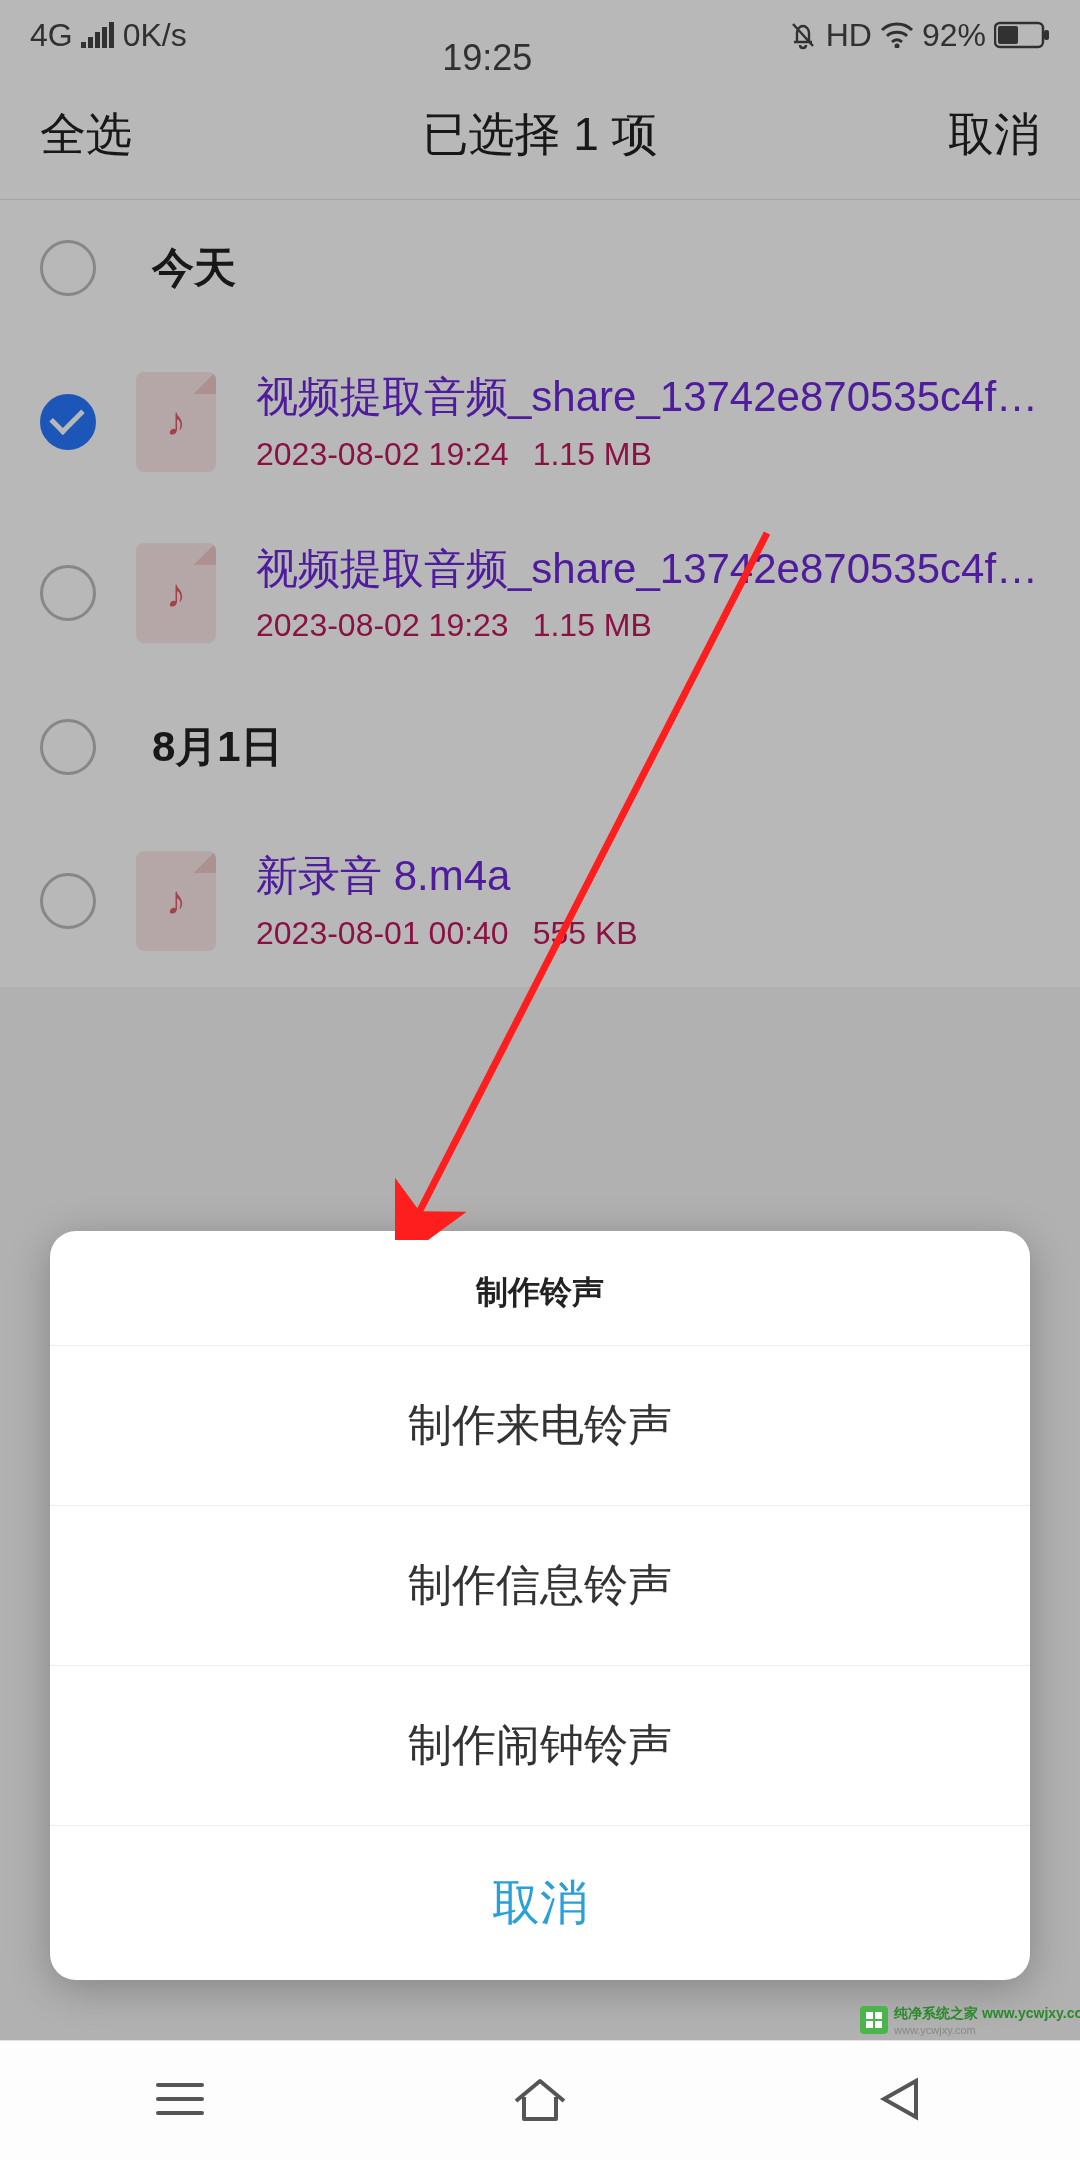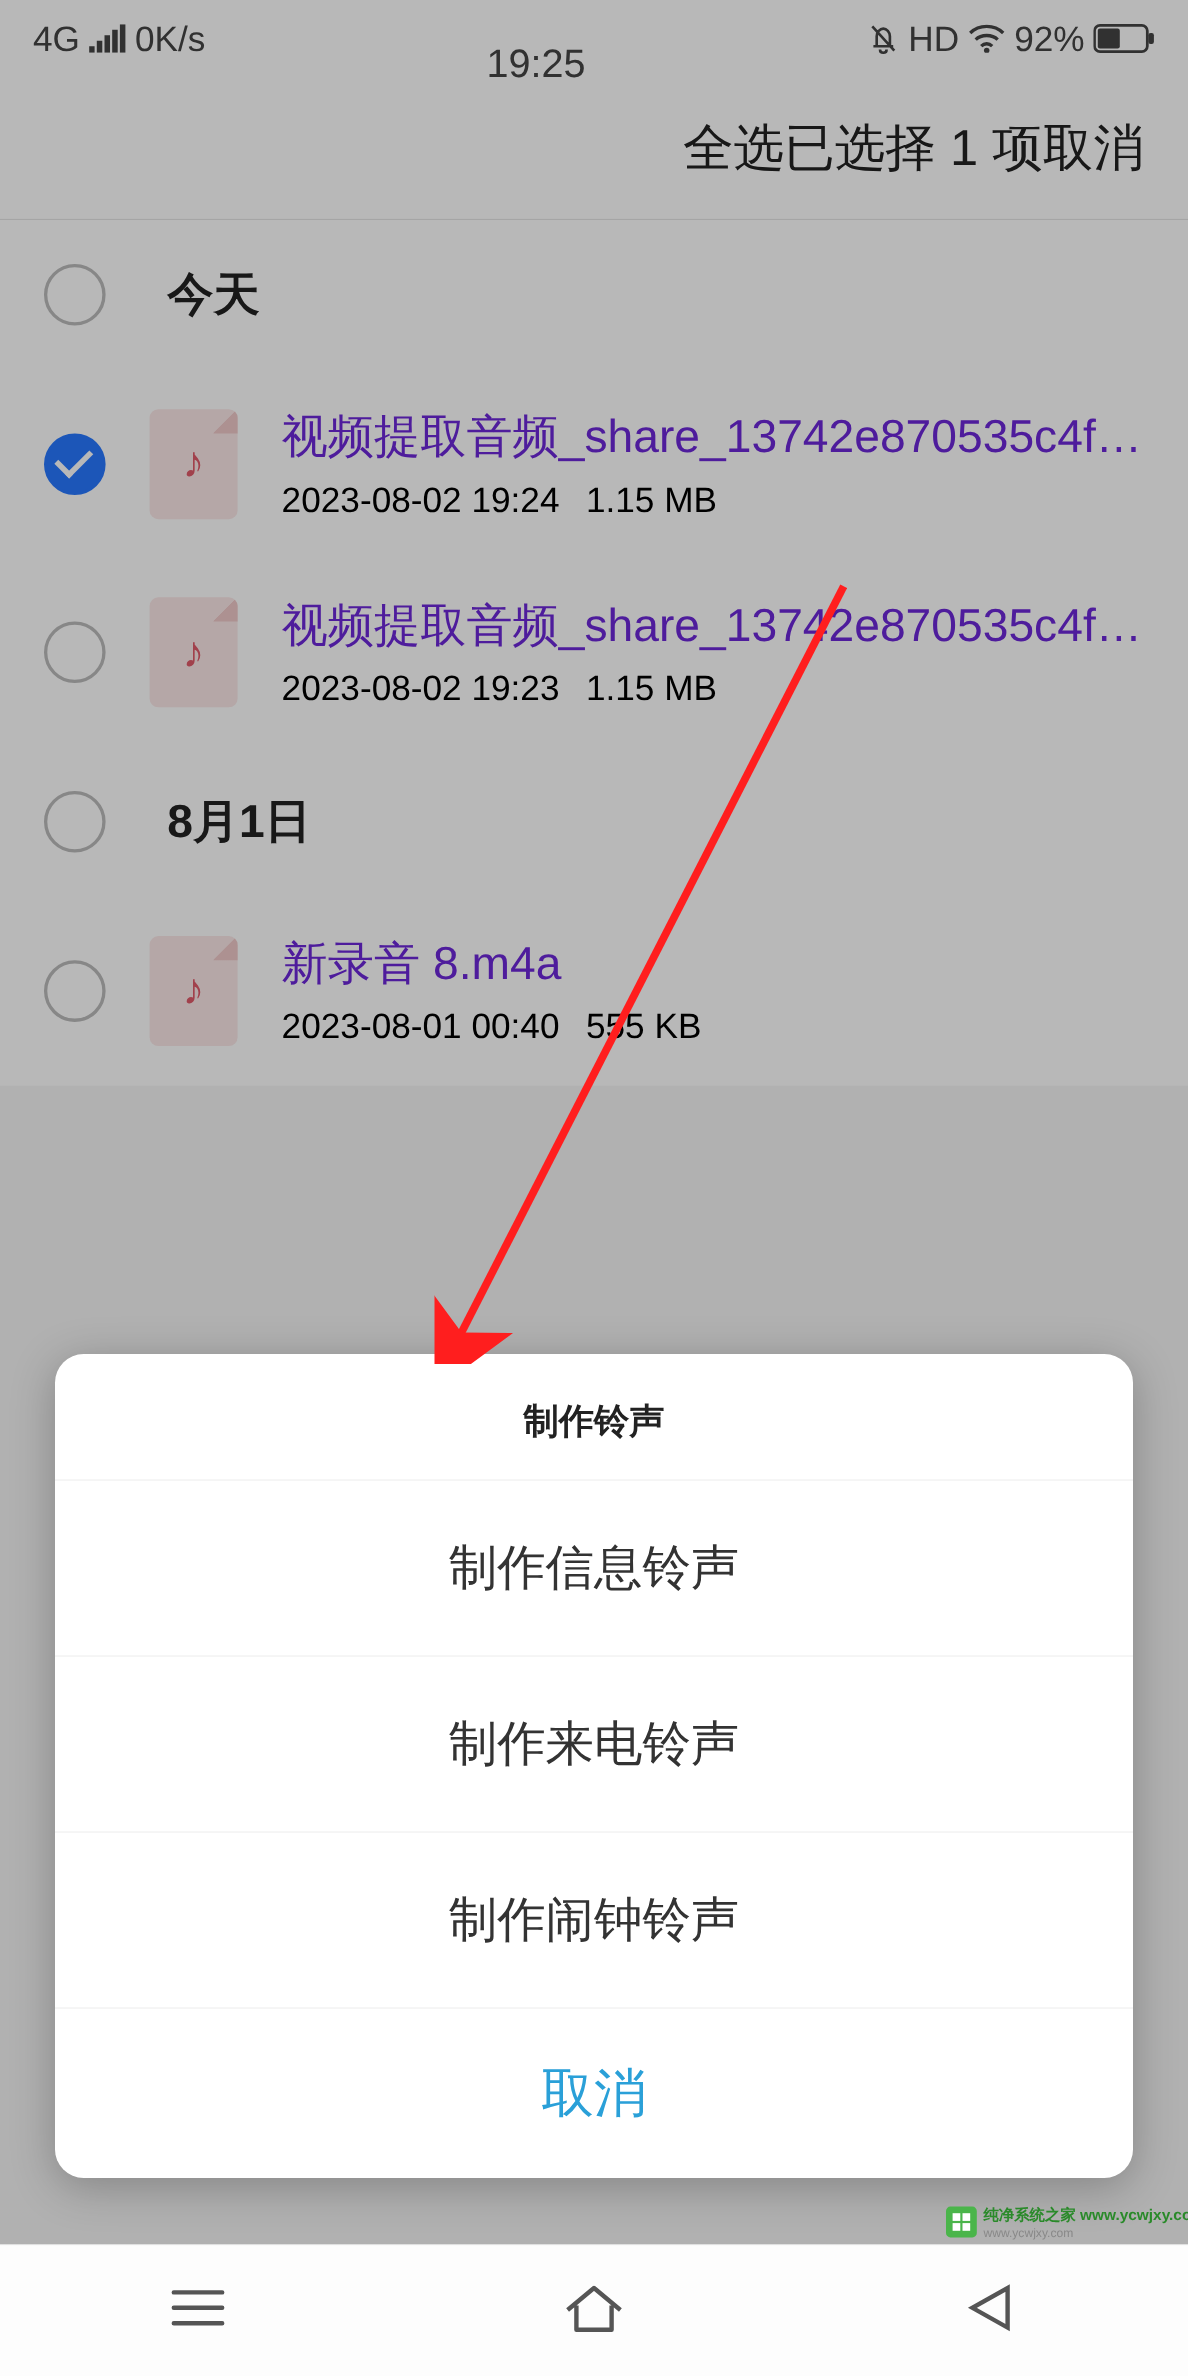--- a/index.html
+++ b/index.html
@@ -24,21 +24,21 @@
     background: #fff;
   }
   .status-left, .status-right { display: flex; align-items: center; gap: 8px; }
   .status-center { font-size: 36px; font-weight: 500; margin-top: 46px; }
   .signal-icon, .wifi-icon, .bell-icon, .battery-icon { display: inline-flex; }
   
   .header {
     height: 130px;
     display: flex;
     align-items: center;
-    justify-content: flex-end;
+    justify-content: space-between;
     padding: 0 40px;
     font-size: 46px;
     color: #222;
     background: #fff;
     border-bottom: 1px solid #e5e5e5;
   }
   .header .title { font-weight: 500; }
   
   .file-list { background: #fff; }
   .section-row {
@@ -94,21 +94,21 @@
     font-size: 42px;
     color: #6d28d9;
     white-space: nowrap;
     overflow: hidden;
     text-overflow: ellipsis;
     line-height: 1.25;
   }
   .file-meta {
     margin-top: 12px;
     font-size: 32px;
-    color: #000000;
+    color: #be185d;
     display: flex;
     gap: 24px;
   }
   
   .nav-bar {
     position: absolute;
     left: 0; right: 0; bottom: 0;
     height: 120px;
     background: #fdfdfd;
     display: flex;
@@ -267,22 +267,22 @@
       </div>
     </div>
   </div>
 
 </div>
 
 <div class="overlay"></div>
 
 <div class="dialog">
   <div class="dialog-title">制作铃声</div>
+  <div class="dialog-option">制作来电铃声</div>
   <div class="dialog-option">制作信息铃声</div>
-  <div class="dialog-option">制作来电铃声</div>
   <div class="dialog-option">制作闹钟铃声</div>
   <div class="dialog-cancel">取消</div>
 </div>
 
 <svg class="arrow-svg" viewBox="0 0 375 710">
   <defs>
     <marker id="ahead" markerWidth="12" markerHeight="12" refX="6" refY="6" orient="auto">
       <path d="M0,0 L12,6 L0,12 L3,6 z" fill="#ff1e1e"></path>
     </marker>
   </defs>

